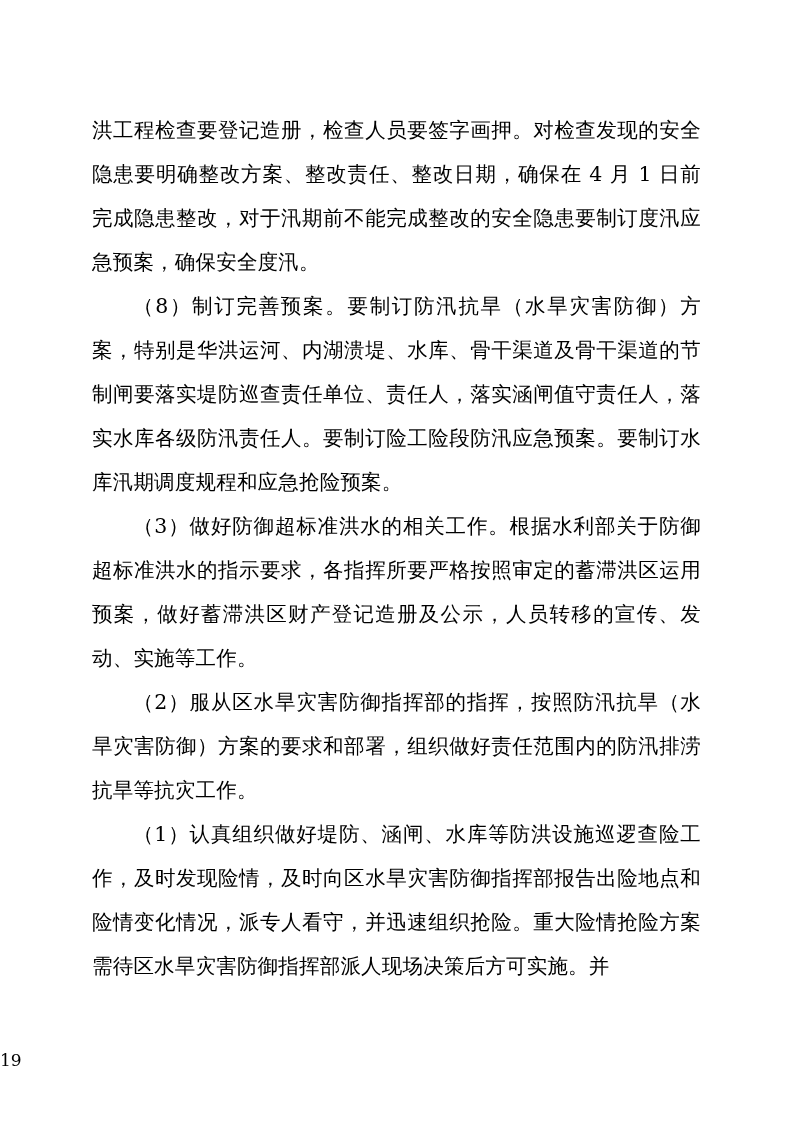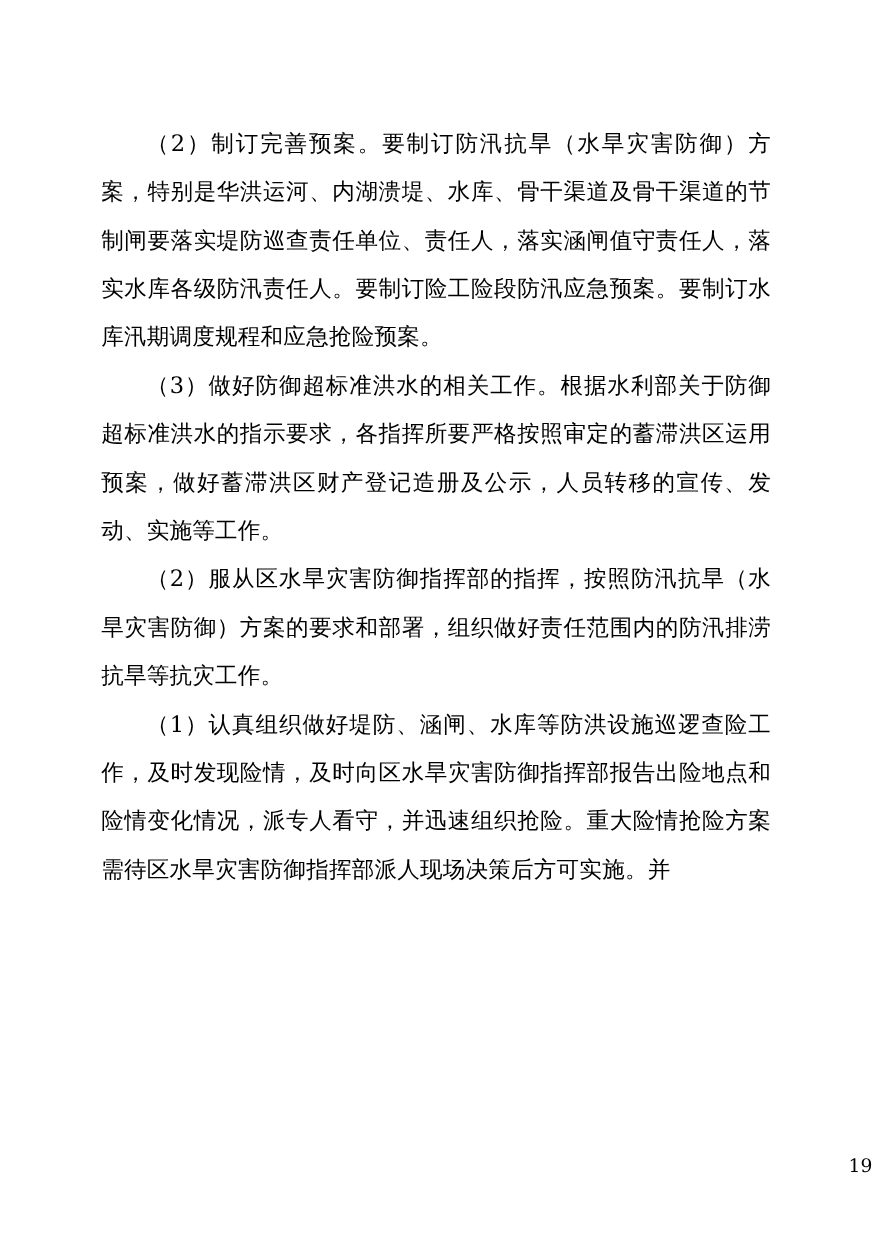--- a/index.html
+++ b/index.html
@@ -36,29 +36,30 @@
     text-indent: 0;
   }
   .para.indent {
     text-indent: 41px;
   }
   .page-number {
     position: absolute;
     bottom: 52px;
     left: 0;
     right: 0;
-    text-align: right;
+    text-align: left;
     font-size: 17px;
     font-family: "DejaVu Serif", "Liberation Serif", serif;
   }
 </style>
 </head>
 <body>
 
 <div class="page">
   <div class="body-text">
-    <p class="para indent">（2）制订完善预案。要制订防汛抗旱（水旱灾害防御）方案，特别是华洪运河、内湖溃堤、水库、骨干渠道及骨干渠道的节制闸要落实堤防巡查责任单位、责任人，落实涵闸值守责任人，落实水库各级防汛责任人。要制订险工险段防汛应急预案。要制订水库汛期调度规程和应急抢险预案。</p>
+    <p class="para">洪工程检查要登记造册，检查人员要签字画押。对检查发现的安全隐患要明确整改方案、整改责任、整改日期，确保在 4 月 1 日前完成隐患整改，对于汛期前不能完成整改的安全隐患要制订度汛应急预案，确保安全度汛。</p>
+    <p class="para indent">（8）制订完善预案。要制订防汛抗旱（水旱灾害防御）方案，特别是华洪运河、内湖溃堤、水库、骨干渠道及骨干渠道的节制闸要落实堤防巡查责任单位、责任人，落实涵闸值守责任人，落实水库各级防汛责任人。要制订险工险段防汛应急预案。要制订水库汛期调度规程和应急抢险预案。</p>
     <p class="para indent">（3）做好防御超标准洪水的相关工作。根据水利部关于防御超标准洪水的指示要求，各指挥所要严格按照审定的蓄滞洪区运用预案，做好蓄滞洪区财产登记造册及公示，人员转移的宣传、发动、实施等工作。</p>
     <p class="para indent">（2）服从区水旱灾害防御指挥部的指挥，按照防汛抗旱（水旱灾害防御）方案的要求和部署，组织做好责任范围内的防汛排涝抗旱等抗灾工作。</p>
     <p class="para indent">（1）认真组织做好堤防、涵闸、水库等防洪设施巡逻查险工作，及时发现险情，及时向区水旱灾害防御指挥部报告出险地点和险情变化情况，派专人看守，并迅速组织抢险。重大险情抢险方案需待区水旱灾害防御指挥部派人现场决策后方可实施。并</p>
   </div>
   <div class="page-number">19</div>
 </div>
 
 </body></html>

